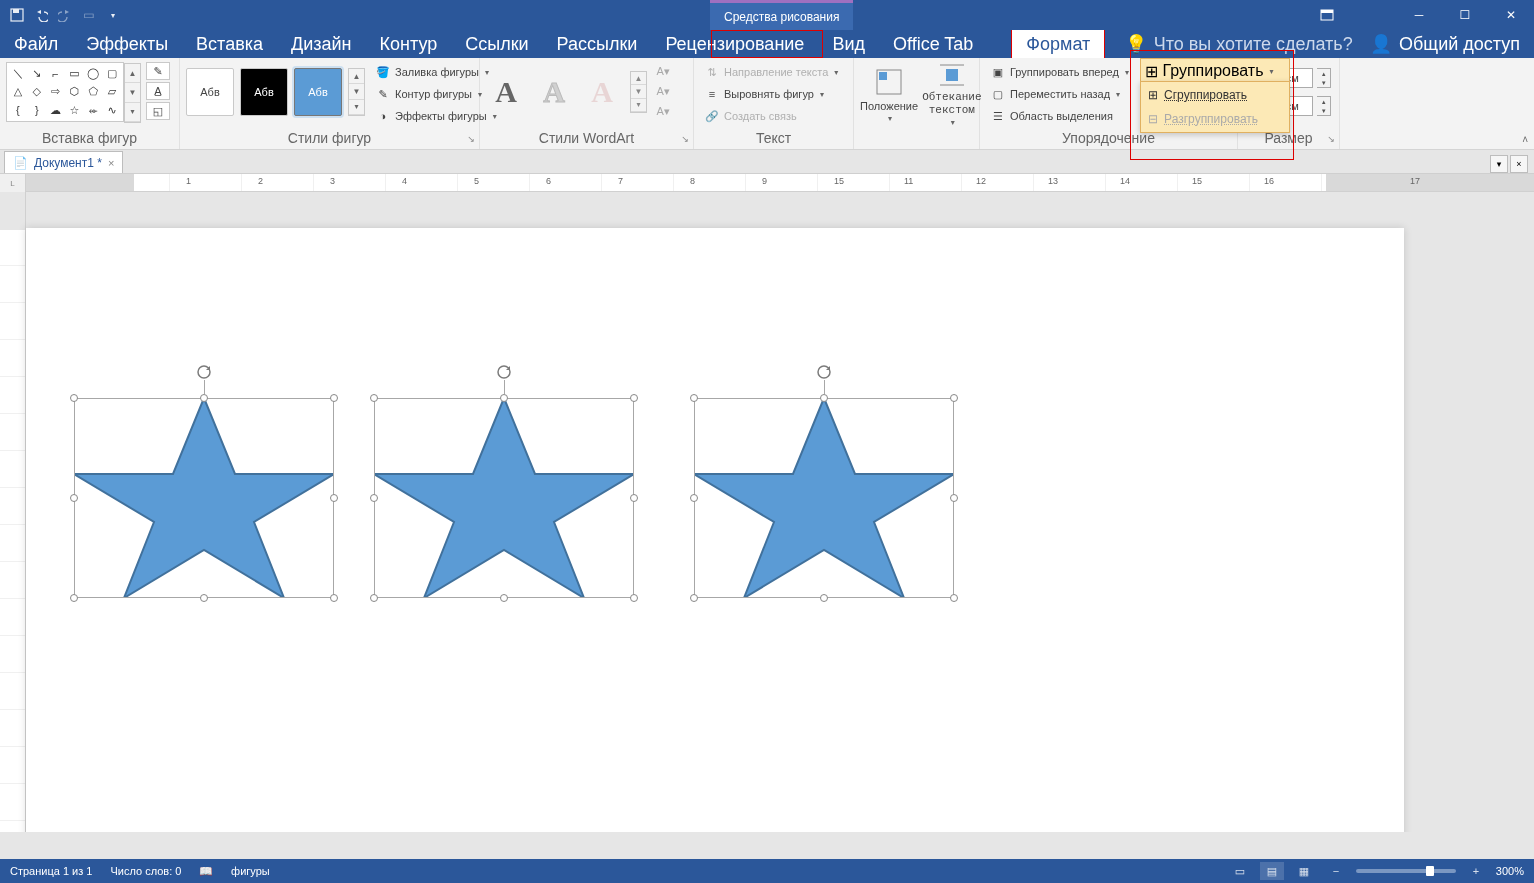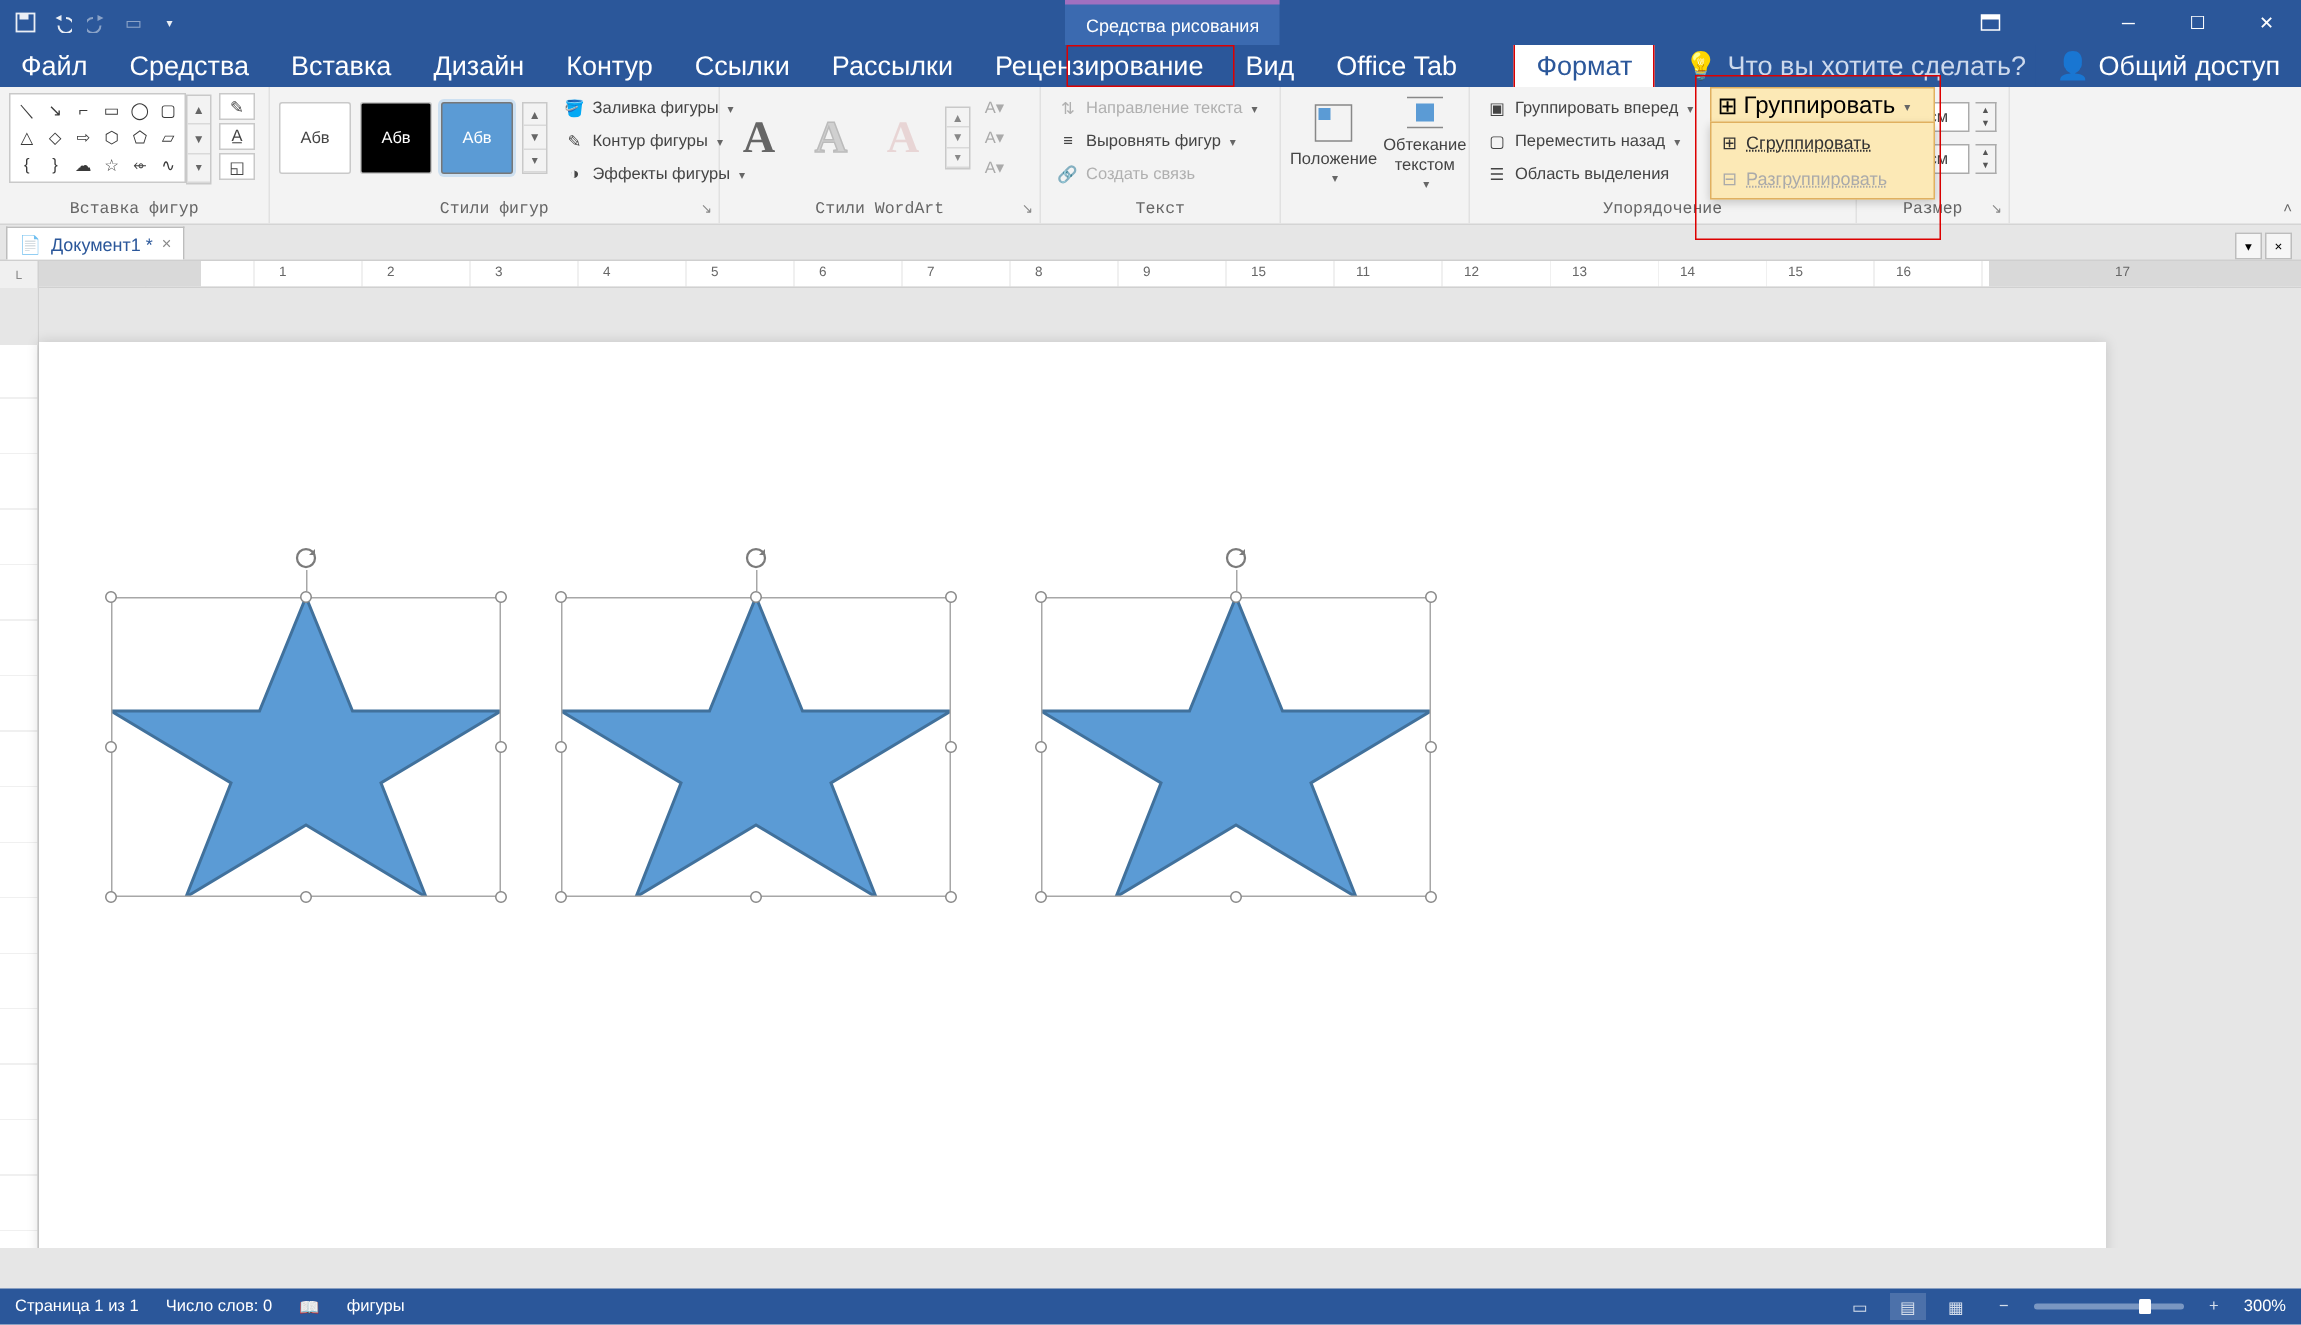--- a/index.html
+++ b/index.html
@@ -16,21 +16,21 @@
   .tabbar{height:28px;background:#2b579a;color:#fff;display:flex;align-items:stretch;font-size:18px;}
   .tab{padding:0 14px;display:flex;align-items:center;cursor:pointer;}
   .tab.file{background:#2b579a;}
   .tab.format{background:#fff;color:#2b579a;border-left:1px solid #d00;border-right:1px solid #d00;margin-left:8px;}
   .format-highlight{position:absolute;left:711px;top:30px;width:112px;height:28px;border:1px solid #d00;pointer-events:none;z-index:50;}
   .tellme{display:flex;align-items:center;gap:6px;color:#cdd9ec;padding-left:20px;}
   .share{margin-left:auto;padding:0 14px;display:flex;align-items:center;gap:6px;background:#2b579a;}
   
   .ribbon{height:92px;background:#f3f3f3;border-bottom:1px solid #d4d4d4;display:flex;font-size:11px;color:#444;position:relative;}
   .group{border-right:1px solid #e1e1e1;padding:4px 6px 0 6px;display:flex;flex-direction:column;justify-content:space-between;position:relative;}
-  .group-label{text-align:center;font-size:11px;color:#666;padding:2px 0 3px 0;font-family:Liberation Mono, monospace;}
+  .group-label{text-align:center;font-size:14px;color:#666;padding:2px 0 3px 0;}
   .group-body{flex:1;display:flex;align-items:flex-start;}
   .launcher{position:absolute;right:2px;bottom:3px;width:12px;height:12px;font-size:9px;color:#888;text-align:center;}
   
   .shapes-gallery{width:118px;height:60px;border:1px solid #c9c9c9;background:#fff;position:relative;display:grid;grid-template-columns:repeat(6,1fr);grid-template-rows:repeat(3,1fr);padding:2px;gap:1px;}
   .shapes-gallery .sg{display:flex;align-items:center;justify-content:center;color:#3a3a3a;}
   .shapes-scroll{position:absolute;right:-18px;top:0;width:17px;height:60px;border:1px solid #c9c9c9;background:#f3f3f3;display:flex;flex-direction:column;}
   .shapes-scroll div{flex:1;display:flex;align-items:center;justify-content:center;font-size:8px;color:#666;border-bottom:1px solid #d9d9d9;}
   .edit-shape{width:24px;height:60px;margin-left:22px;display:flex;flex-direction:column;gap:2px;}
   .edit-shape div{height:18px;border:1px solid #c9c9c9;background:#fff;display:flex;align-items:center;justify-content:center;}
   
@@ -149,21 +149,21 @@
   </div>
   <div class="win-controls">
     <div class="win-btn">─</div>
     <div class="win-btn">☐</div>
     <div class="win-btn">✕</div>
   </div>
 </div>
 
 <div class="tabbar">
   <div class="tab file">Файл</div>
-  <div class="tab">Средства</div>
+  <div class="tab">Эффекты</div>
   <div class="tab">Вставка</div>
   <div class="tab">Дизайн</div>
   <div class="tab">Контур</div>
   <div class="tab">Ссылки</div>
   <div class="tab">Рассылки</div>
   <div class="tab">Рецензирование</div>
   <div class="tab">Вид</div>
   <div class="tab">Office Tab</div>
   <div class="tab format" style="margin-left:24px;">Формат</div>
   <div class="tellme">
@@ -306,21 +306,21 @@
           <span class="dd-arrow">▾</span>
       </div>
       <div class="big-btn">
         <span class="bi">
             <svg width="28" height="28">
               <rect x="8" y="8" width="12" height="12" fill="#5b9bd5"></rect>
               <line x1="2" y1="4" x2="26" y2="4" stroke="#888"></line>
               <line x1="2" y1="24" x2="26" y2="24" stroke="#888"></line>
             </svg>
           </span>
-        <span style="line-height:1.1;">Обтекание текстом</span>
+        <span style="line-height:1.1;font-family:Liberation Mono, monospace;">Обтекание текстом</span>
           <span class="dd-arrow">▾</span>
       </div>
     </div>
     <div class="group-label"></div>
   </div>
 
   <div class="group" style="width:258px;">
     <div class="group-body">
       <div class="vmenu" style="padding-left:0;">
         <div class="vmenu-item">

